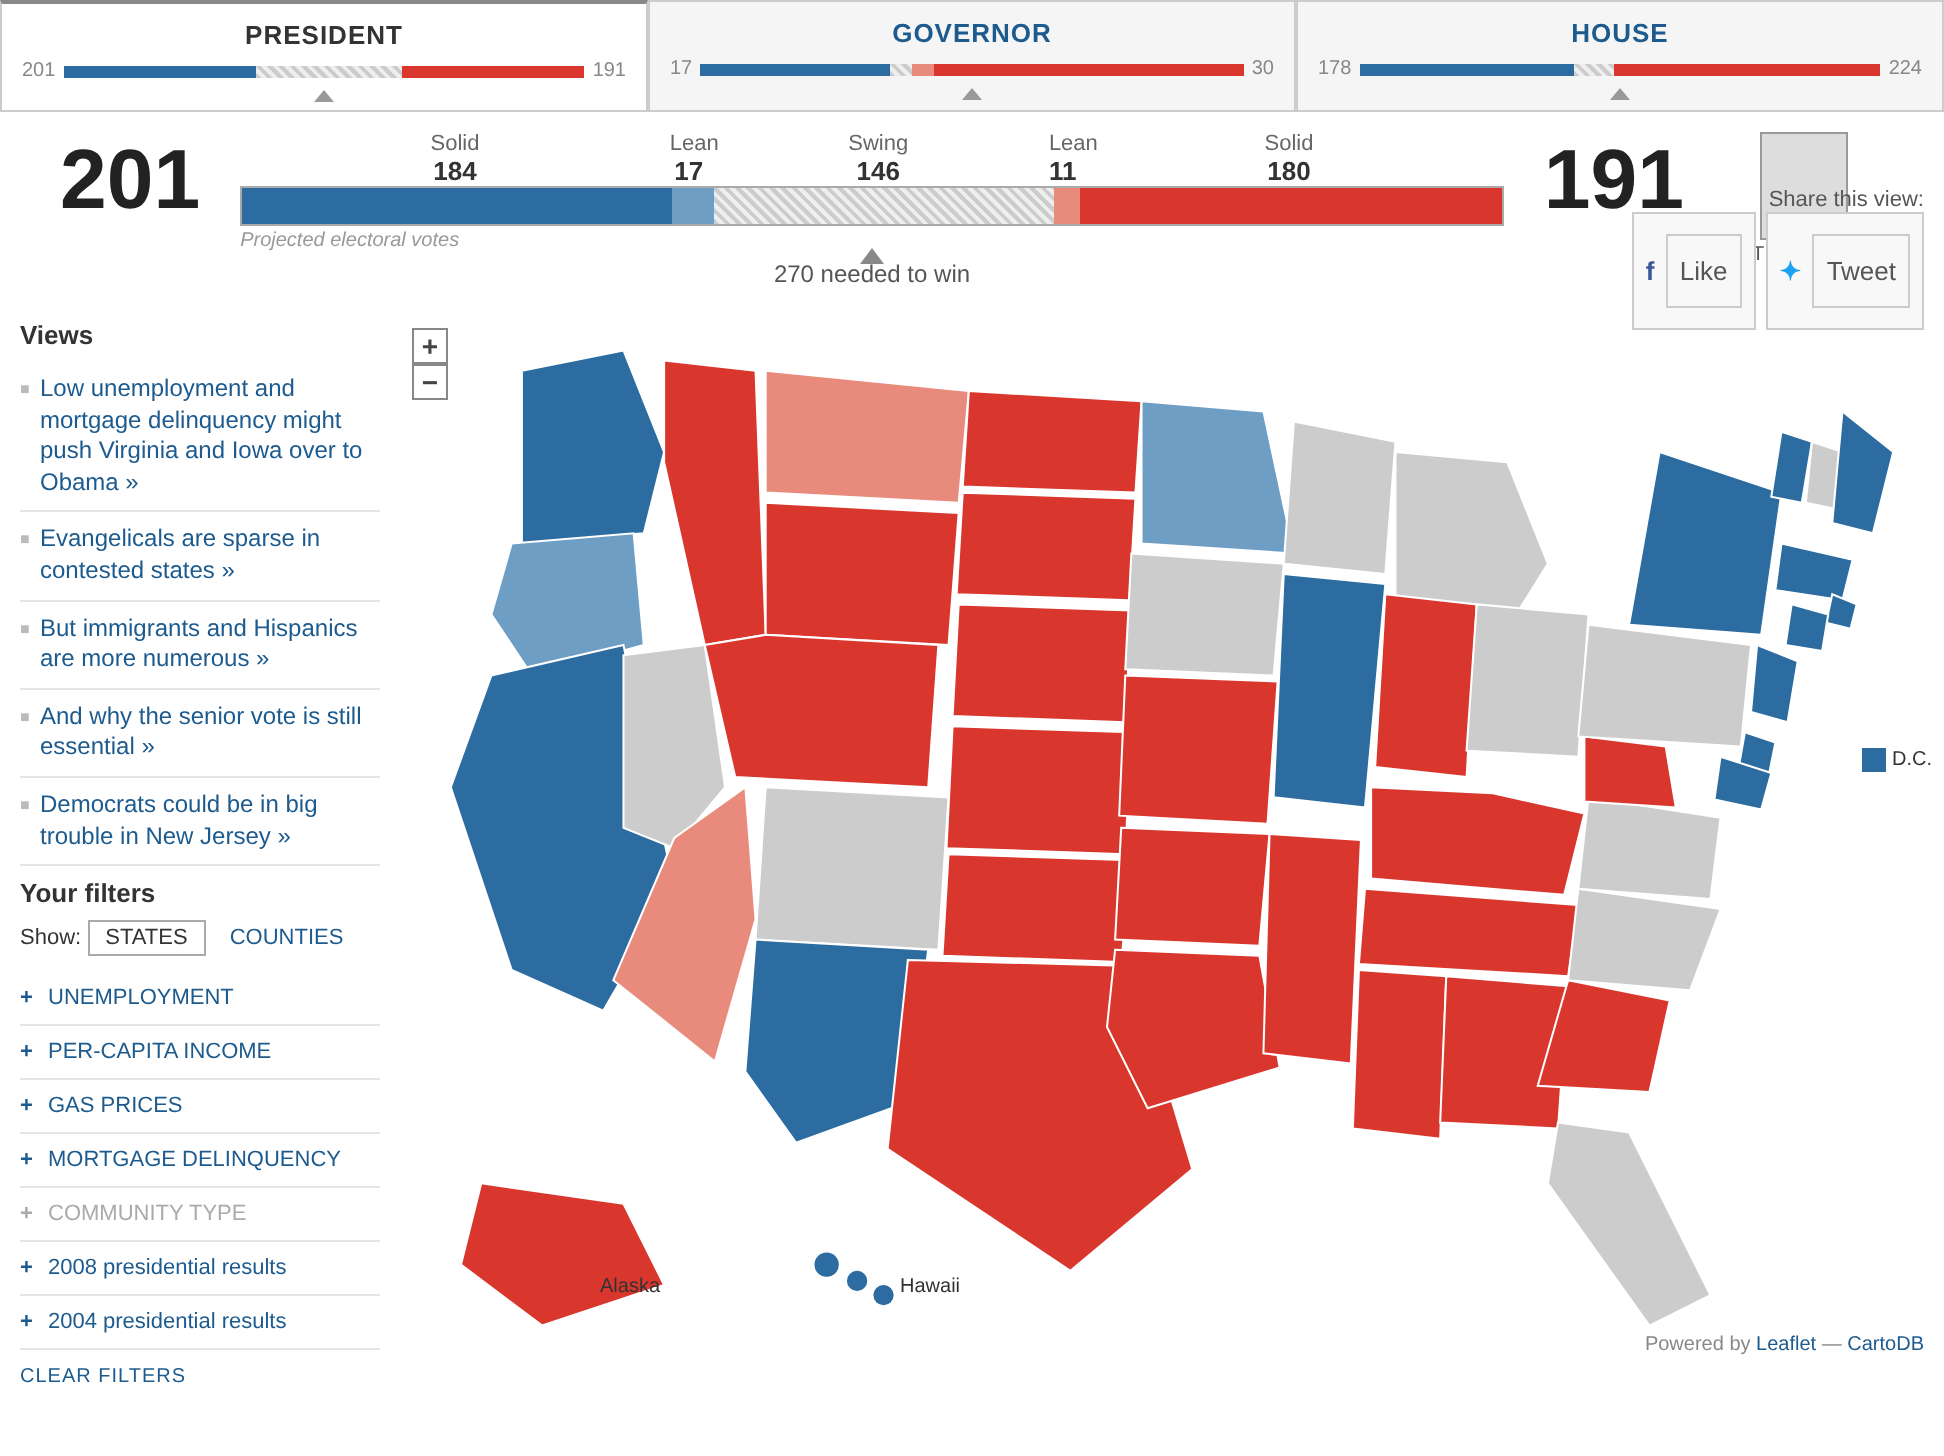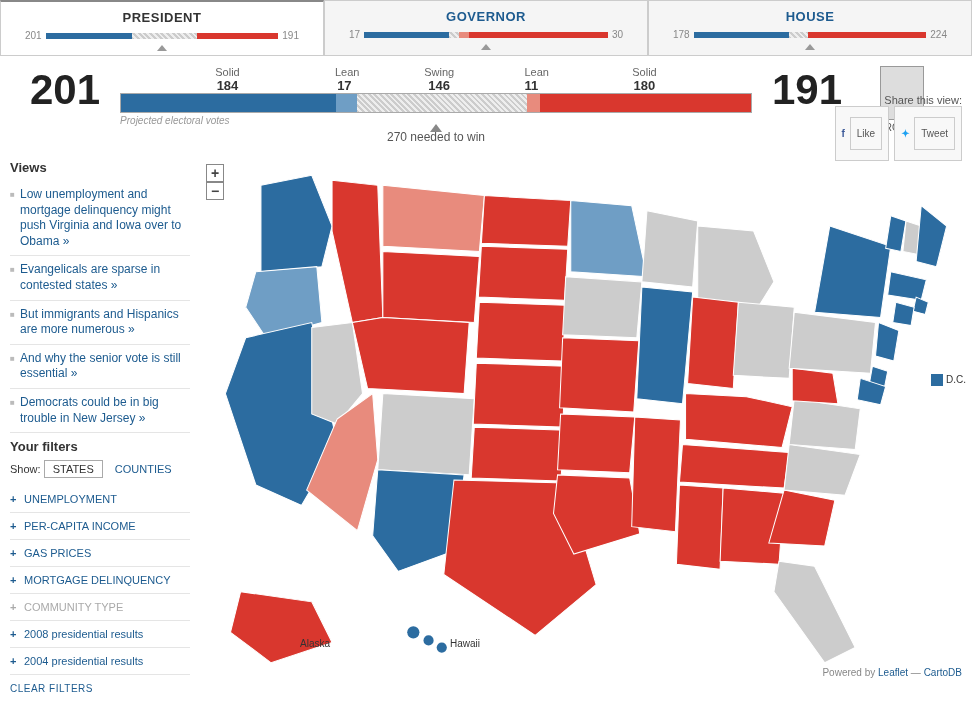--- a/index.html
+++ b/index.html
@@ -1,18 +1,18 @@
 <!DOCTYPE html>
 <html><head>
 <meta charset="utf-8">
 <style>
 *{box-sizing:border-box;margin:0;padding:0}
 body{font-family:Arial,Helvetica,sans-serif;font-size:12px;color:#333;width:972px;background:#fff}
 .tabs{display:flex;border-bottom:1px solid #ccc}
-.tab{flex:1;text-align:center;padding:8px 24px 4px;border:1px solid #ccc;border-bottom:none;background:#f5f5f5;cursor:pointer;position:relative}
+.tab{flex:1;text-align:center;padding:8px 10px 4px;border:1px solid #ccc;border-bottom:none;background:#f5f5f5;cursor:pointer;position:relative}
 .tab.active{background:#fff;border-top:2px solid #888}
 .tab-title{font-size:13px;font-weight:700;color:#1d5b8f;letter-spacing:.5px}
 .tab.active .tab-title{color:#333}
 .mini-bar{height:6px;position:relative;margin:8px 0 6px;display:flex}
 .mini-lbl{font-size:10px;color:#888}
 .mini-row{display:flex;align-items:center}
 .mini-row .mini-lbl:first-child{margin-right:4px}
 .mini-row .mini-lbl:last-child{margin-left:4px}
 .mini-bar span{display:block;height:100%}
 .tri{width:0;height:0;border-left:5px solid transparent;border-right:5px solid transparent;border-bottom:6px solid #999;margin:0 auto}
@@ -47,21 +47,21 @@
 .filters li.dis{color:#aaa}
 .filters li.dis:before{color:#aaa}
 .show-row{font-size:11px;margin:4px 0 8px}
 .show-row .btn{display:inline-block;padding:2px 8px;border:1px solid transparent;cursor:pointer;color:#1d5b8f}
 .show-row .btn.active{border-color:#aaa;color:#333}
 .clear{color:#1d5b8f;font-size:10px;letter-spacing:.5px;cursor:pointer;margin-top:8px;display:inline-block}
 .map-area{flex:1;position:relative;height:530px}
 .zoom{position:absolute;left:6px;top:10px;z-index:5}
 .zoom div{width:18px;height:18px;border:1px solid #888;background:#fff;text-align:center;line-height:16px;cursor:pointer;font-size:14px;font-weight:700;color:#444}
 .share{position:absolute;right:10px;top:-60px;font-size:11px;color:#555;text-align:right}
-.share-btns span{display:inline-block;border:1px solid #ccc;padding:10px 6px;margin-left:2px;font-size:10px;cursor:pointer;background:#f8f8f8}
+.share-btns span{display:inline-block;border:1px solid #ccc;padding:10px 6px;margin-left:2px;font-size:13px;cursor:pointer;background:#f8f8f8}
 .fb{color:#3b5998;font-weight:700}
 .tw{color:#1da1f2;font-weight:700}
 .attrib{position:absolute;bottom:4px;right:6px;font-size:10px;color:#888;background:rgba(255,255,255,.8);padding:2px 4px}
 .attrib a{color:#1d5b8f;text-decoration:none}
 .dc-lbl{position:absolute;right:6px;top:220px;font-size:10px}
 .dc-sq{display:inline-block;width:12px;height:12px;background:#2c6ca0;vertical-align:middle;margin-right:3px}
 .state-lbl{position:absolute;font-size:10px;color:#333}
 svg{width:100%;height:100%}
 path{stroke:#fff;stroke-width:1}
 .s-db{fill:#2c6ca0}

